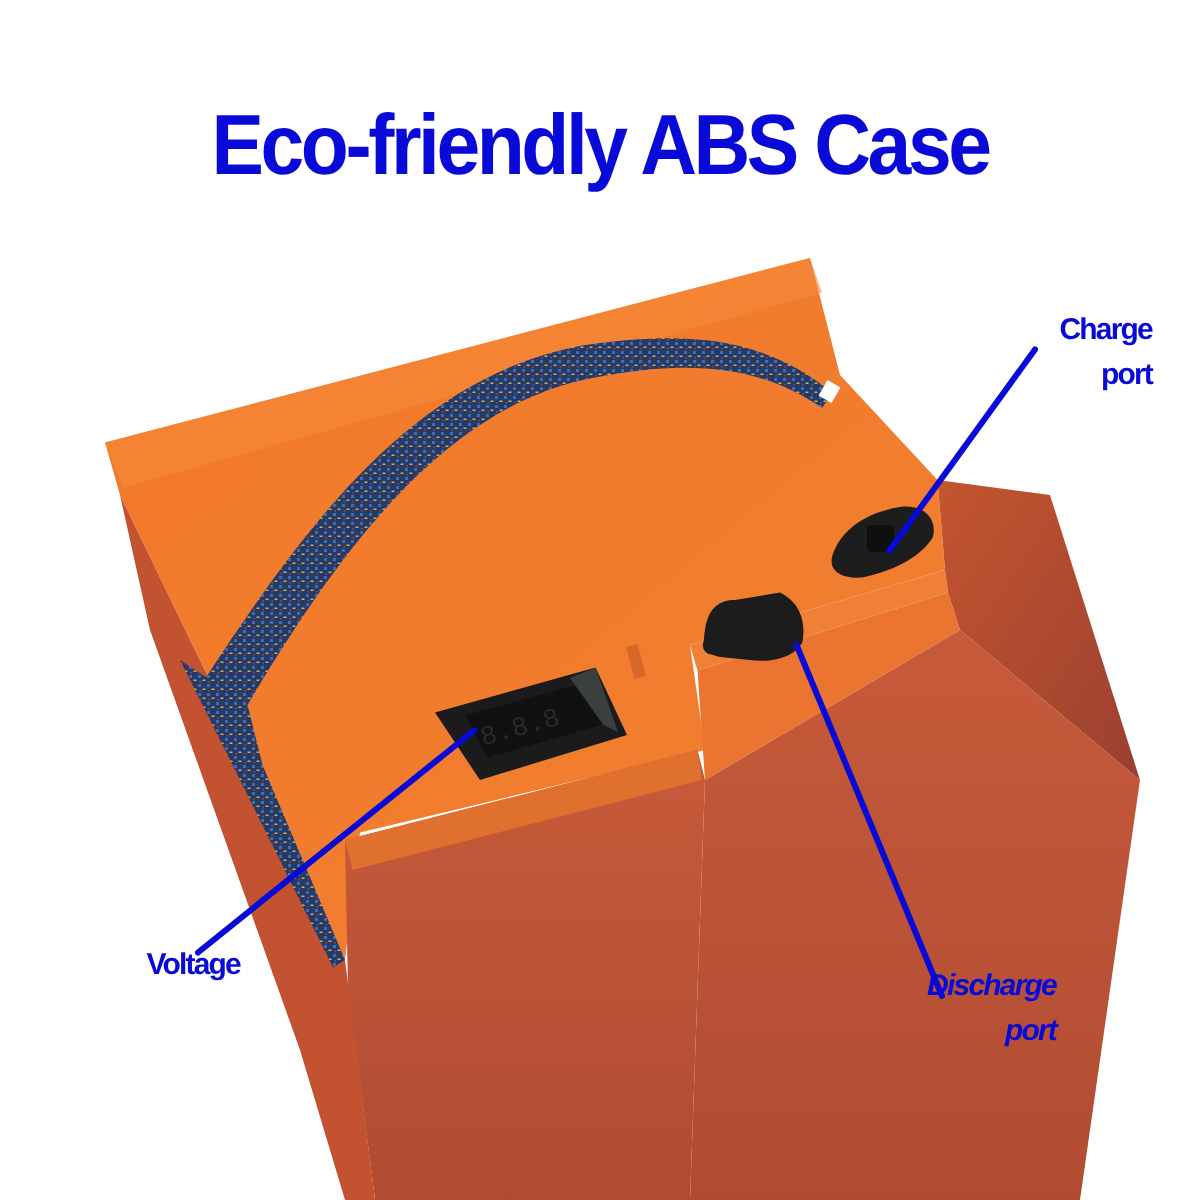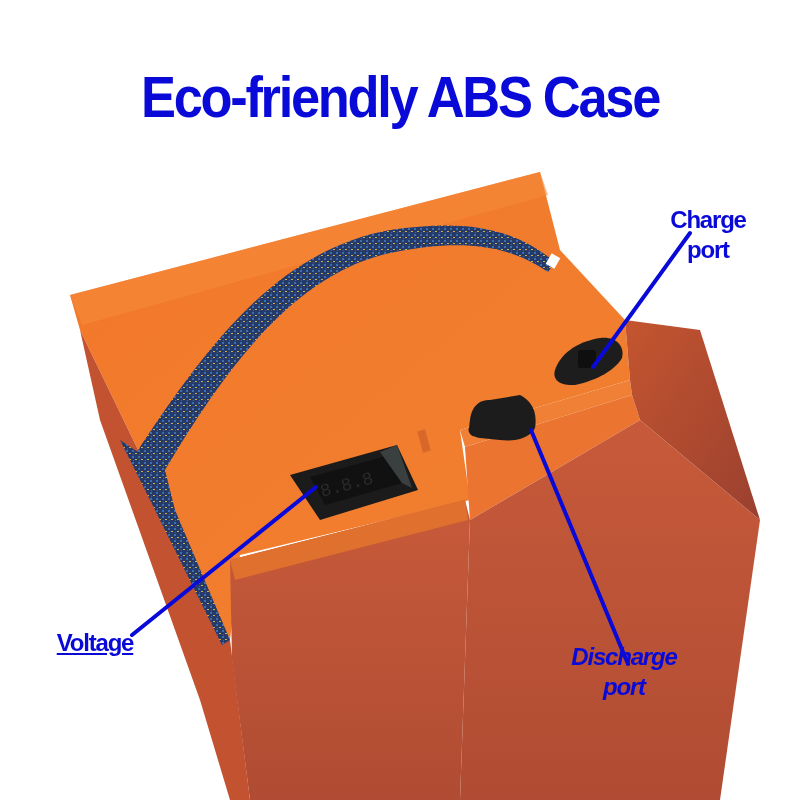--- a/index.html
+++ b/index.html
@@ -1,18 +1,18 @@
 <!DOCTYPE html>
 <html><head>
 <meta charset="utf-8">
 <style>
   html, body { margin: 0; padding: 0; background: #ffffff; }
   .canvas { position: relative; width: 800px; height: 800px; overflow: hidden; background: #ffffff; font-family: "Liberation Sans", sans-serif; }
   .title { position: absolute; left: 0; top: 64px; width: 800px; text-align: center; font-weight: 700; font-size: 57px; letter-spacing: -2.5px; color: #0a0ad8; transform: scaleX(0.92); }
-  .label { position: absolute; font-weight: 700; color: #0a0ad8; text-align: center; line-height: 30px; font-size: 24px; letter-spacing: -1.2px; }
+  .label { position: absolute; font-weight: 700; color: #0a0ad8; text-align: right; line-height: 30px; font-size: 20px; letter-spacing: -1.2px; }
   .label span { display: block; }
   svg { position: absolute; left: 0; top: 0; }
 </style>
 </head>
 <body>
 
 <div class="canvas">
 
   <svg width="800" height="800" viewBox="0 0 800 800">
     <defs>
@@ -88,21 +88,21 @@
     </g>
   </svg>
 
   <div class="title">Eco-friendly ABS Case</div>
 
   <div class="label" style="left:648px; top:205px; width:120px;">
     <span>Charge</span>
     <span>port</span>
   </div>
 
-  <div class="label" style="left:30px; top:628px; width:130px;text-decoration:underline;">
+  <div class="label" style="left:30px; top:628px; width:130px;">
     <span>Voltage</span>
   </div>
 
   <div class="label" style="left:544px; top:642px; width:160px;font-style:italic;">
     <span>Discharge</span>
     <span>port</span>
   </div>
 
 </div>
 

